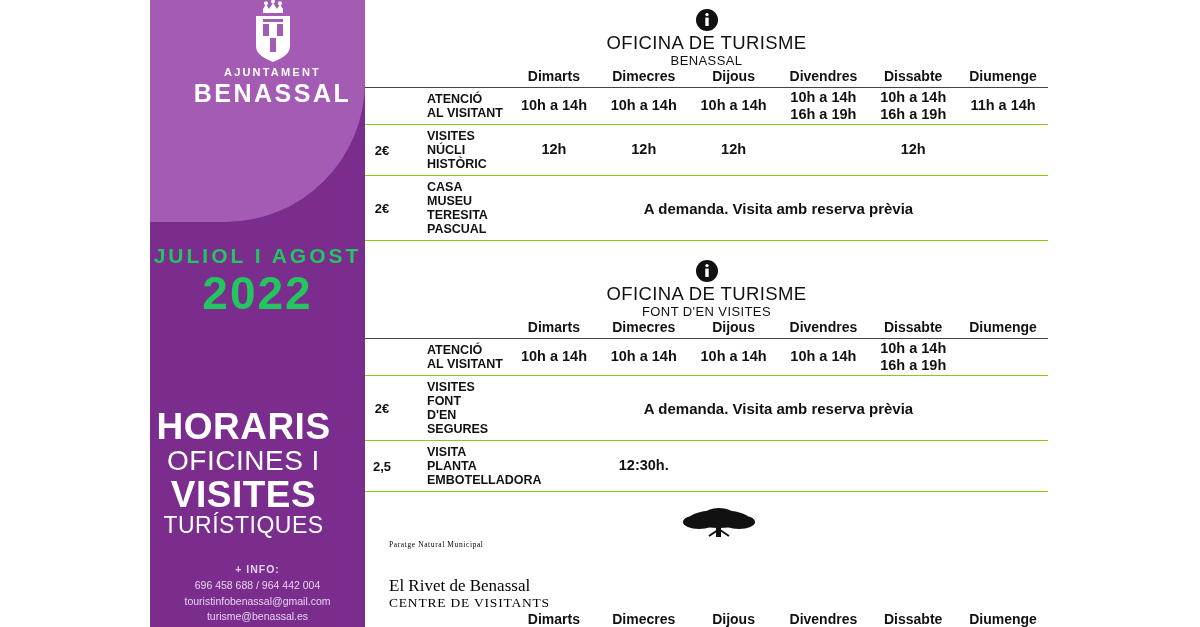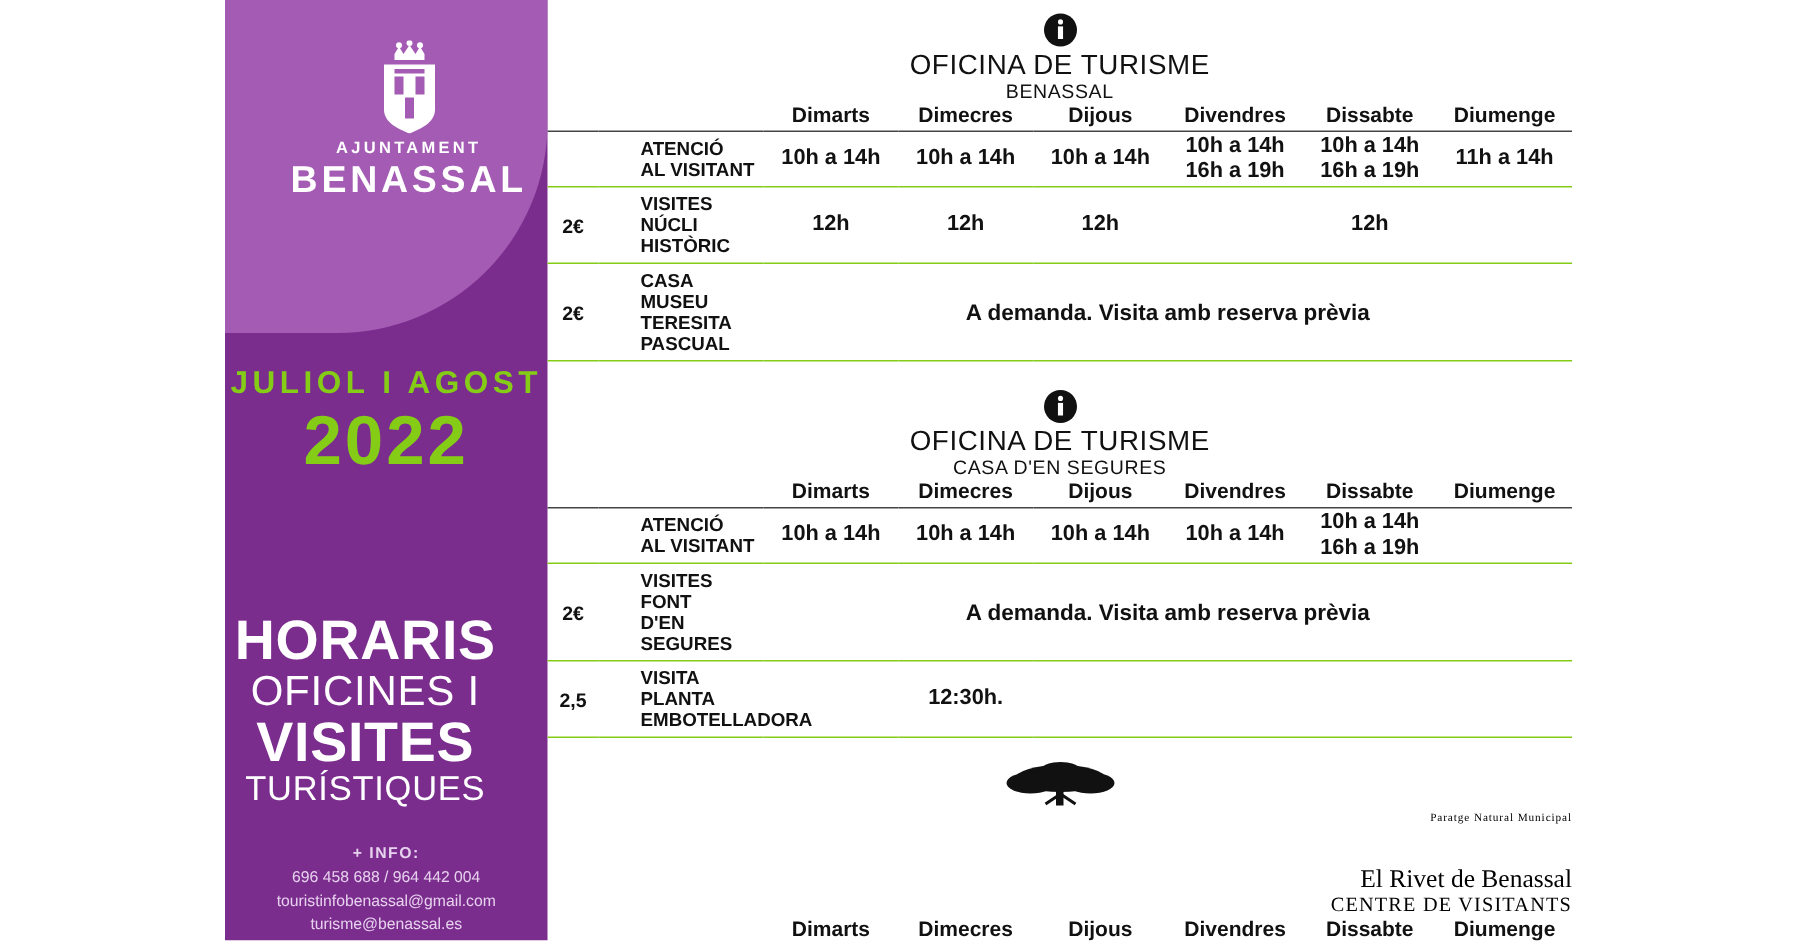--- a/index.html
+++ b/index.html
@@ -2,26 +2,26 @@
 <html><head>
 <meta charset="utf-8">
 <style>
   html,body{margin:0;padding:0;background:#ffffff;}
   body{width:1200px;height:627px;font-family:"Liberation Sans",sans-serif;overflow:hidden;}
   .poster{position:relative;width:1200px;height:627px;background:#ffffff;}
 
   
   .left-panel{position:absolute;left:150px;top:0;width:215px;height:627px;background:#7b2d8e;overflow:hidden;}
   .left-top{position:absolute;left:0;top:0;width:215px;height:222px;background:#a45bb4;border-bottom-right-radius:140px;}
-  .crest{position:absolute;left:0;top:27px;width:245px;text-align:center;}
+  .crest{position:absolute;left:0;top:0;width:245px;text-align:center;}
   .crest svg{display:block;margin:0 auto;}
   .crest-line1{color:#fff;font-size:11px;letter-spacing:2.2px;font-weight:700;margin-top:4px;}
   .crest-line2{color:#fff;font-size:25px;letter-spacing:2.5px;font-weight:700;margin-top:1px;}
 
-  .months{position:absolute;left:0;top:244px;width:215px;text-align:center;color:#84cc16;}
+  .months{position:absolute;left:0;top:244px;width:215px;text-align:center;color:#22c55e;}
   .months .m1{font-size:21px;letter-spacing:3px;font-weight:700;}
   .months .m2{font-size:46px;letter-spacing:2px;font-weight:700;line-height:1;margin-top:2px;}
 
   .bigtitle{position:absolute;left:0;top:408px;width:187px;text-align:center;color:#fff;line-height:1.0;}
   .bigtitle .t1{font-size:37px;font-weight:700;letter-spacing:0.5px;}
   .bigtitle .t2{font-size:28px;font-weight:400;letter-spacing:0.5px;margin-top:2px;}
   .bigtitle .t3{font-size:37px;font-weight:700;letter-spacing:0.5px;margin-top:1px;}
   .bigtitle .t4{font-size:23px;font-weight:400;letter-spacing:0.5px;margin-top:1px;}
 
   .info{position:absolute;left:0;top:562px;width:215px;text-align:center;color:#e7d2ee;font-size:10.5px;line-height:1.5;}
@@ -36,21 +36,21 @@
   .blk-sub{font-size:13px;color:#111;letter-spacing:0.4px;margin-top:-1px;}
 
   table{border-collapse:collapse;width:683px;table-layout:fixed;}
   td,th{padding:0;font-size:13.5px;color:#111;}
   .days td{font-size:14px;font-weight:700;color:#111;text-align:center;padding-bottom:3px;}
   .rowline td{border-top:1px solid #444;border-bottom:1px solid #84cc16;}
   .price{width:34px;text-align:center;font-size:13px;font-weight:700;}
   .label{width:110px;font-size:12.5px;font-weight:700;line-height:1.12;padding:4px 0 4px 28px;box-sizing:border-box;}
   .cell{text-align:center;font-weight:700;font-size:14.5px;line-height:1.2;}
   .span{text-align:center;font-weight:700;font-size:15px;}
-  .rivet-wrap{text-align:right;}
+  .rivet-wrap{text-align:left;padding-left:24px;}
   .rivet-t1{font-size:7.5px;letter-spacing:0.6px;font-family:"Liberation Serif",serif;}
   .rivet-t2{font-size:17px;font-family:"Liberation Serif",serif;line-height:1.05;margin-top:28px;}
   .rivet-t3{font-size:13.5px;letter-spacing:0.8px;font-family:"Liberation Serif",serif;}
 </style>
 </head>
 <body>
 
 <div class="poster">
 
   <div class="left-panel">
@@ -161,21 +161,21 @@
     </div>
 
     <div class="block" style="padding-top:18px;">
       <div class="blk-head">
         <svg class="ico" width="24" height="24" viewBox="0 0 24 24">
           <circle cx="12" cy="12" r="11" fill="#111"></circle>
           <circle cx="12" cy="6.6" r="1.7" fill="#fff"></circle>
           <rect x="10.3" y="9.6" width="3.4" height="8.4" fill="#fff"></rect>
         </svg>
         <div class="blk-title">OFICINA DE TURISME</div>
-        <div class="blk-sub">CASA D'EN SEGURES</div>
+        <div class="blk-sub">FONT D'EN VISITES</div>
       </div>
       <table>
         <colgroup>
             <col style="width:34px">
             <col style="width:110px">
             <col span="6" style="width:89.8px">
           </colgroup>
         <tbody>
             <tr class="days">
           <td></td>

